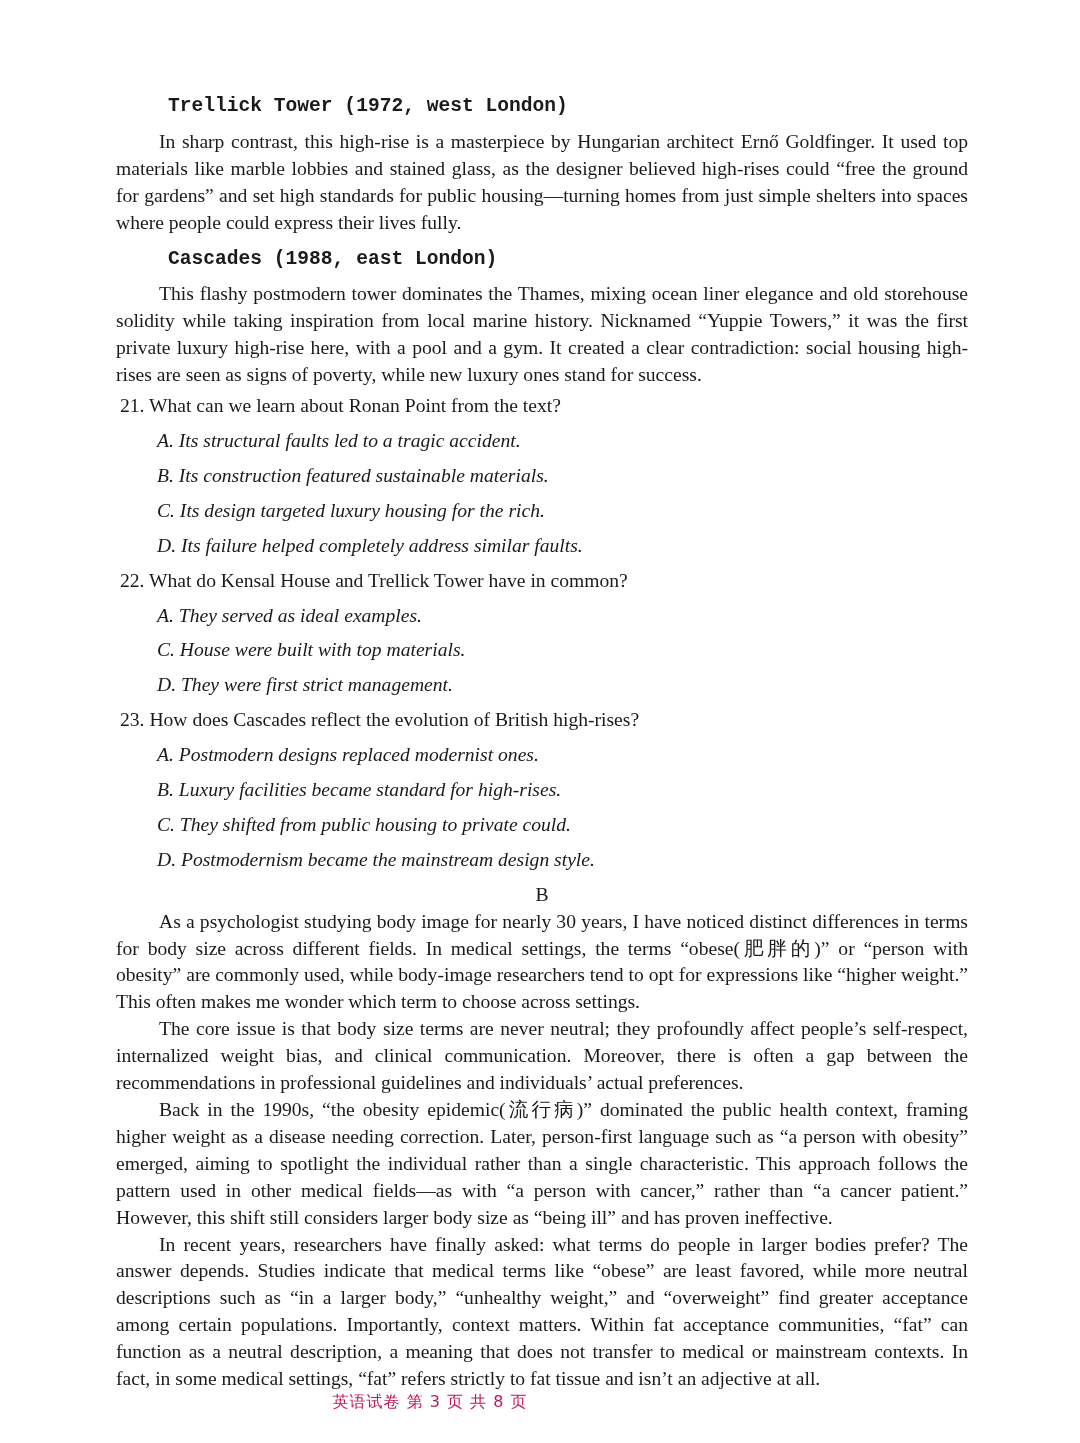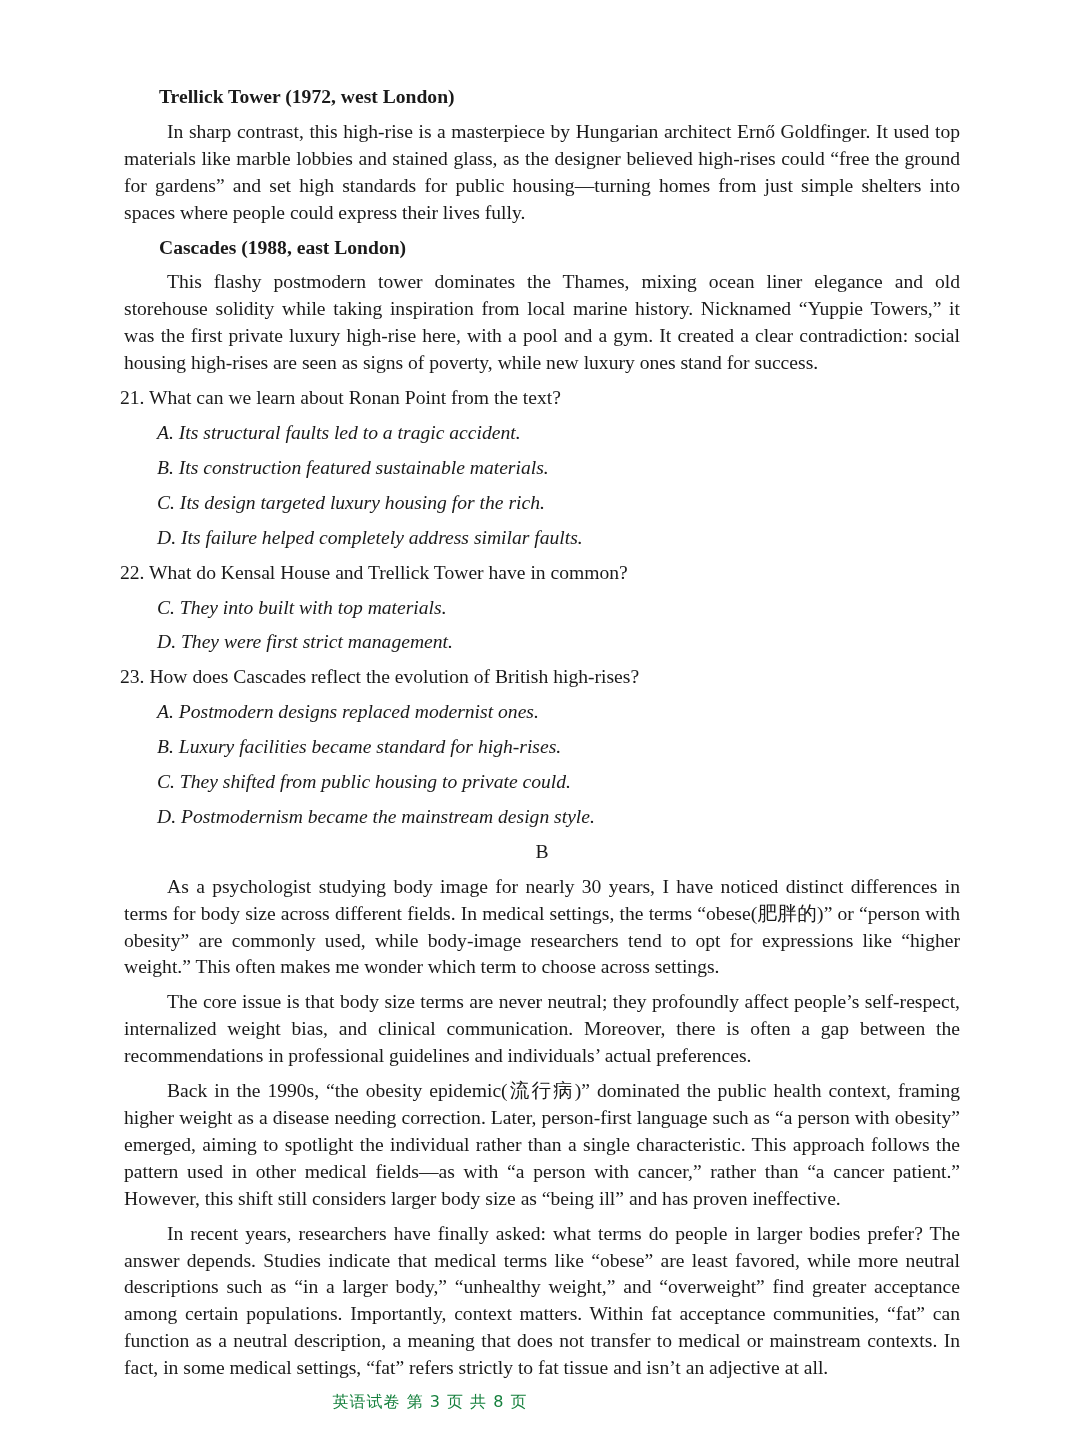--- a/index.html
+++ b/index.html
@@ -5,28 +5,28 @@
   html, body { margin: 0; padding: 0; background: #ffffff; }
   body {
     width: 1080px; height: 1443px; position: relative; overflow: hidden;
     font-family: "Liberation Serif", "DejaVu Serif", serif;
     color: #1a1a1a;
   }
   .page {
     position: absolute; left: 116px; top: 84px; width: 852px;
     font-size: 19.6px; line-height: 26.9px;
   }
-  .heading { font-weight: bold; text-indent: 43px; margin: 0; }
-  .para { text-align: justify; text-indent: 43px; margin: 8px; }
+  .heading { font-weight: bold; text-indent: 43px; margin: 9px; font-family: Liberation Mono, monospace; }
+  .para { text-align: justify; text-indent: 43px; margin: 0; }
   .question { margin: 4px; }
   .option { margin: 8px; padding-left: 33px; font-style: italic; }
   .section-label { text-align: center; margin: 0; }
   .footer {
     position: absolute; top: 1392px; left: 0; width: 860px; text-align: center;
-    font-family: "DejaVu Sans", sans-serif; font-size: 16px; color: #15803d;
+    font-family: "DejaVu Sans", sans-serif; font-size: 16px; color: #be185d;
     letter-spacing: 1px;
   }
 </style>
 </head>
 <body>
 
 <div class="page">
   <p class="heading">Trellick Tower (1972, west London)</p>
   <p class="para">In sharp contrast, this high-rise is a masterpiece by Hungarian architect Ernő Goldfinger. It used top materials like marble lobbies and stained glass, as the designer believed high-rises could “free the ground for gardens” and set high standards for public housing—turning homes from just simple shelters into spaces where people could express their lives fully.</p>
   <p class="heading">Cascades (1988, east London)</p>
@@ -34,21 +34,22 @@
 
   <div>
     <p class="question">21. What can we learn about Ronan Point from the text?</p>
     <p class="option">A. Its structural faults led to a tragic accident.</p>
     <p class="option">B. Its construction featured sustainable materials.</p>
     <p class="option">C. Its design targeted luxury housing for the rich.</p>
     <p class="option">D. Its failure helped completely address similar faults.</p>
   </div>
   <div>
     <p class="question">22. What do Kensal House and Trellick Tower have in common?</p>
-    <p class="option">C. They into built with top materials.</p>
+    <p class="option">A. They served as ideal examples.</p>
+    <p class="option">C. House were built with top materials.</p>
     <p class="option">D. They were first strict management.</p>
   </div>
   <div>
     <p class="question">23. How does Cascades reflect the evolution of British high-rises?</p>
     <p class="option">A. Postmodern designs replaced modernist ones.</p>
     <p class="option">B. Luxury facilities became standard for high-rises.</p>
     <p class="option">C. They shifted from public housing to private could.</p>
     <p class="option">D. Postmodernism became the mainstream design style.</p>
   </div>
 

